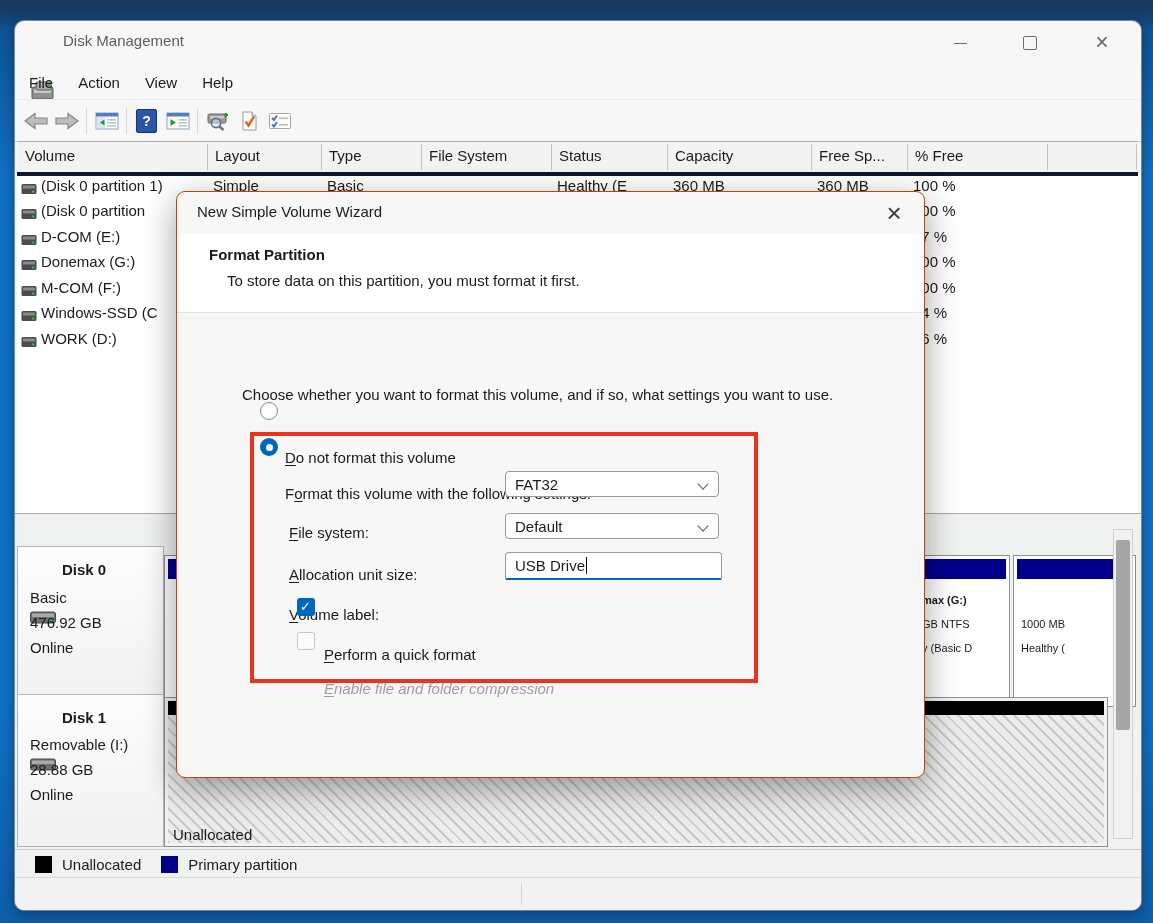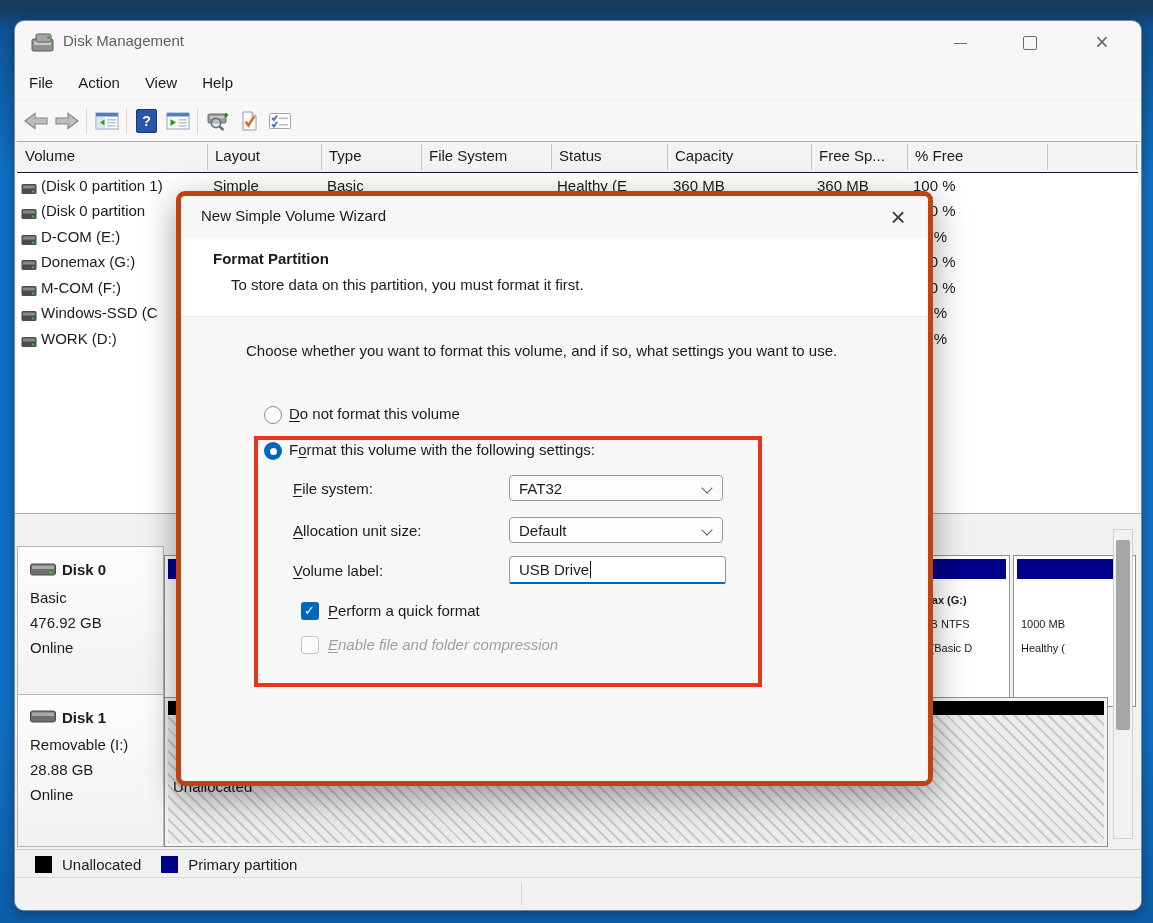--- a/index.html
+++ b/index.html
@@ -2,41 +2,41 @@
 <html><head>
 <meta charset="utf-8">
 <style>
   html,body{margin:0;padding:0;}
   body{
     width:1153px;height:923px;overflow:hidden;position:relative;
     font-family:"Liberation Sans","DejaVu Sans",sans-serif;
     background:linear-gradient(180deg,#16395e 0px,#16395e 8px,#0e5596 30px,#1171c5 180px,#1171c5 700px,#0d5fa9 923px);
     -webkit-font-smoothing:antialiased;
   }
-  .abs{position:absolute;}
+  .abs{position:absolute;margin-top:48px;}
   .window{
     position:absolute;left:14px;top:20px;width:1126px;height:889px;
     background:#f7f7f7;border-radius:10px;border:1px solid rgba(20,40,70,.55);
     box-shadow:0 3px 14px rgba(0,0,0,.35);overflow:hidden;
   }
   .titlebar{position:absolute;left:0;top:0;right:0;height:44px;}
   .title-text{position:absolute;left:48px;top:11px;font-size:15px;color:#5d5d5d;}
   .wc{position:absolute;top:7px;width:46px;height:30px;display:flex;align-items:center;justify-content:center;}
   .glyph-min{width:13px;height:0;border-top:1.6px solid #6b6b6b;}
   .glyph-max{width:12px;height:12px;border:1.4px solid #6b6b6b;border-radius:2px;}
   .glyph-close::before{content:"\00D7";font-size:23px;color:#6b6b6b;line-height:20px;}
   .menubar{position:absolute;left:0;top:44px;right:0;height:34px;display:flex;align-items:center;gap:25px;padding-left:14px;font-size:15px;color:#1b1b1b;}
   .menubar .mi{cursor:default;}
   .toolbar{position:absolute;left:0;top:78px;right:0;height:41px;border-top:1px solid #ececec;border-bottom:1px solid #d2d2d2;background:#f7f7f7;display:flex;align-items:center;padding-left:5px;}
   .tbtn{width:31px;height:28px;display:flex;align-items:center;justify-content:center;}
   .tsep{width:1px;height:26px;background:#d7d7d7;margin:0 4px;}
   .help-box{width:19px;height:22px;background:#2a55a8;border:1px solid #17356f;border-radius:2px;color:#fff;display:flex;align-items:center;justify-content:center;}
   .help-box::before{content:"?";font-weight:bold;font-size:14px;}
   .list{position:absolute;left:2px;top:120px;width:1121px;height:372px;background:#fff;border-top:1px solid #acacac;border-bottom:1px solid #acacac;}
-  .lhdr{position:absolute;left:0;top:0;right:0;height:30px;background:#f3f3f3;border-bottom:1px solid #0f172a;font-size:15px;color:#1b1b1b;}
+  .lhdr{position:absolute;left:0;top:0;right:0;height:30px;background:#f3f3f3;border-bottom:4px solid #0f172a;font-size:15px;color:#1b1b1b;}
   .lhdr .h{position:absolute;top:5px;}
   .hsep{position:absolute;top:2px;width:1px;height:26px;background:#c4c4c4;}
   .lrow{position:absolute;height:26px;font-size:15px;color:#1b1b1b;}
   .lrow .cell{position:absolute;top:3px;white-space:nowrap;}
   .vol-ico{position:absolute;left:4px;top:7px;}
   .bottom{position:absolute;left:0;top:492px;right:0;height:336px;background:#f0f1f1;border-top:1px solid #a9a9a9;}
   .dpanel{position:absolute;left:2px;width:145px;background:linear-gradient(180deg,#fdfdfd,#f1f1f1);border:1px solid #b5b5b5;font-size:15px;color:#1b1b1b;}
   .dpanel .dname{position:absolute;left:44px;top:14px;font-weight:bold;}
   .dpanel .dline{position:absolute;left:12px;white-space:nowrap;}
   .pblock{position:absolute;background:#ffffff;border:1px solid #8f8f8f;overflow:hidden;}
@@ -44,21 +44,21 @@
   .ptext{position:absolute;font-size:11px;color:#1b1b1b;line-height:24px;white-space:nowrap;}
   .hatch{position:absolute;left:3px;right:3px;top:17px;bottom:3px;
     background:repeating-linear-gradient(45deg,#c9c9c9 0px,#c9c9c9 2px,#ececec 2px,#ececec 8px);}
   .sbar{position:absolute;background:#f1f1f1;border:1px solid #d0d0d0;}
   .sthumb{position:absolute;left:2px;right:2px;background:#a6a6a6;border-radius:2px;}
   .legend{position:absolute;left:0;top:828px;right:0;height:28px;background:#f0f1f1;border-top:1px solid #c9c9c9;display:flex;align-items:center;gap:10px;padding-left:20px;font-size:15px;color:#1b1b1b;}
   .swatch{width:17px;height:17px;display:inline-block;}
   .statusbar{position:absolute;left:0;top:856px;right:0;height:33px;background:#f2f2f2;border-top:1px solid #d8d8d8;}
   .sdiv{position:absolute;left:506px;top:5px;width:1px;height:22px;background:#d4d4d4;}
   
-  .dialog{position:absolute;left:161px;top:170px;width:747px;height:585px;background:#f7f7f7;border:5px solid #c2410c;border-radius:9px;box-shadow:0 10px 34px rgba(0,0,0,.38);z-index:50;font-size:15px;color:#1b1b1b;overflow:hidden;}
+  .dialog{position:absolute;left:161px;top:170px;width:747px;height:585px;background:#f7f7f7;border:1px solid #c2410c;border-radius:9px;box-shadow:0 10px 34px rgba(0,0,0,.38);z-index:50;font-size:15px;color:#1b1b1b;overflow:hidden;}
   .dlg-title{position:absolute;left:20px;top:11px;font-size:15px;}
   .dlg-close{position:absolute;left:700px;top:6px;width:34px;height:30px;display:flex;align-items:center;justify-content:center;}
   .dlg-close::before{content:"\00D7";font-size:26px;color:#3a3a3a;font-weight:300;}
   .dlg-head{position:absolute;left:0;top:42px;right:0;height:78px;background:#ffffff;border-bottom:1px solid #e4e4e4;}
   .dlg-head .hd{position:absolute;left:32px;top:12px;font-weight:bold;}
   .dlg-head .sub{position:absolute;left:50px;top:38px;}
   .radio{position:absolute;width:18px;height:18px;border-radius:50%;box-sizing:border-box;}
   .radio.off{border:1px solid #8b8b8b;background:#fdfdfd;}
   .radio.on{background:#0067c0;}
   .radio.on::after{content:"";position:absolute;left:5.5px;top:5.5px;width:7px;height:7px;border-radius:50%;background:#fff;}

